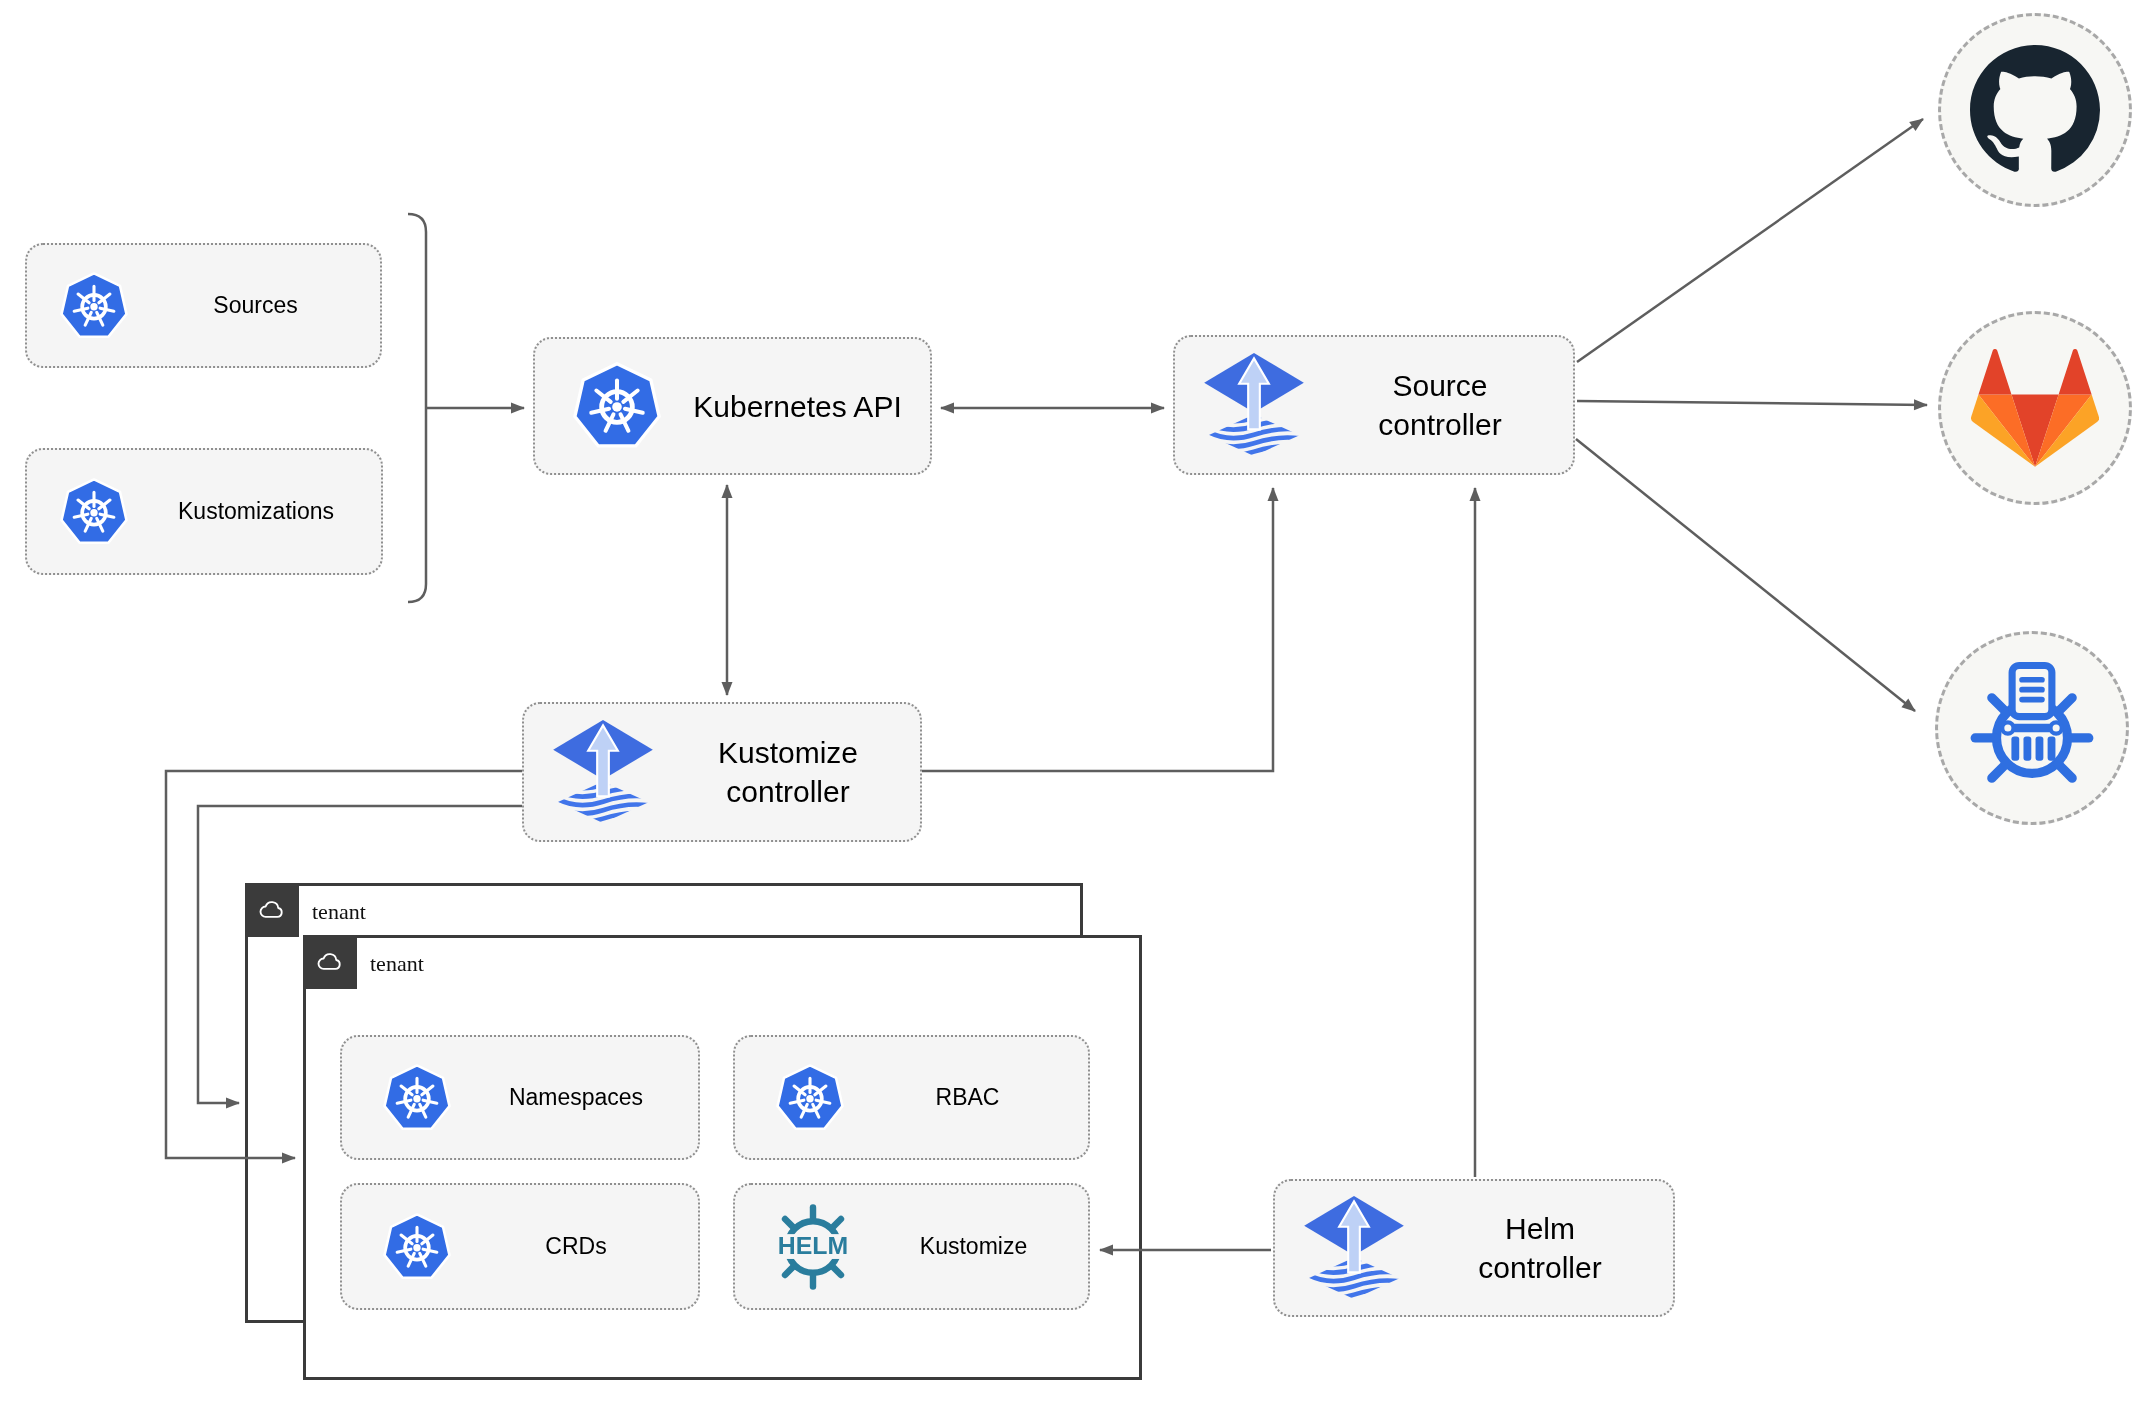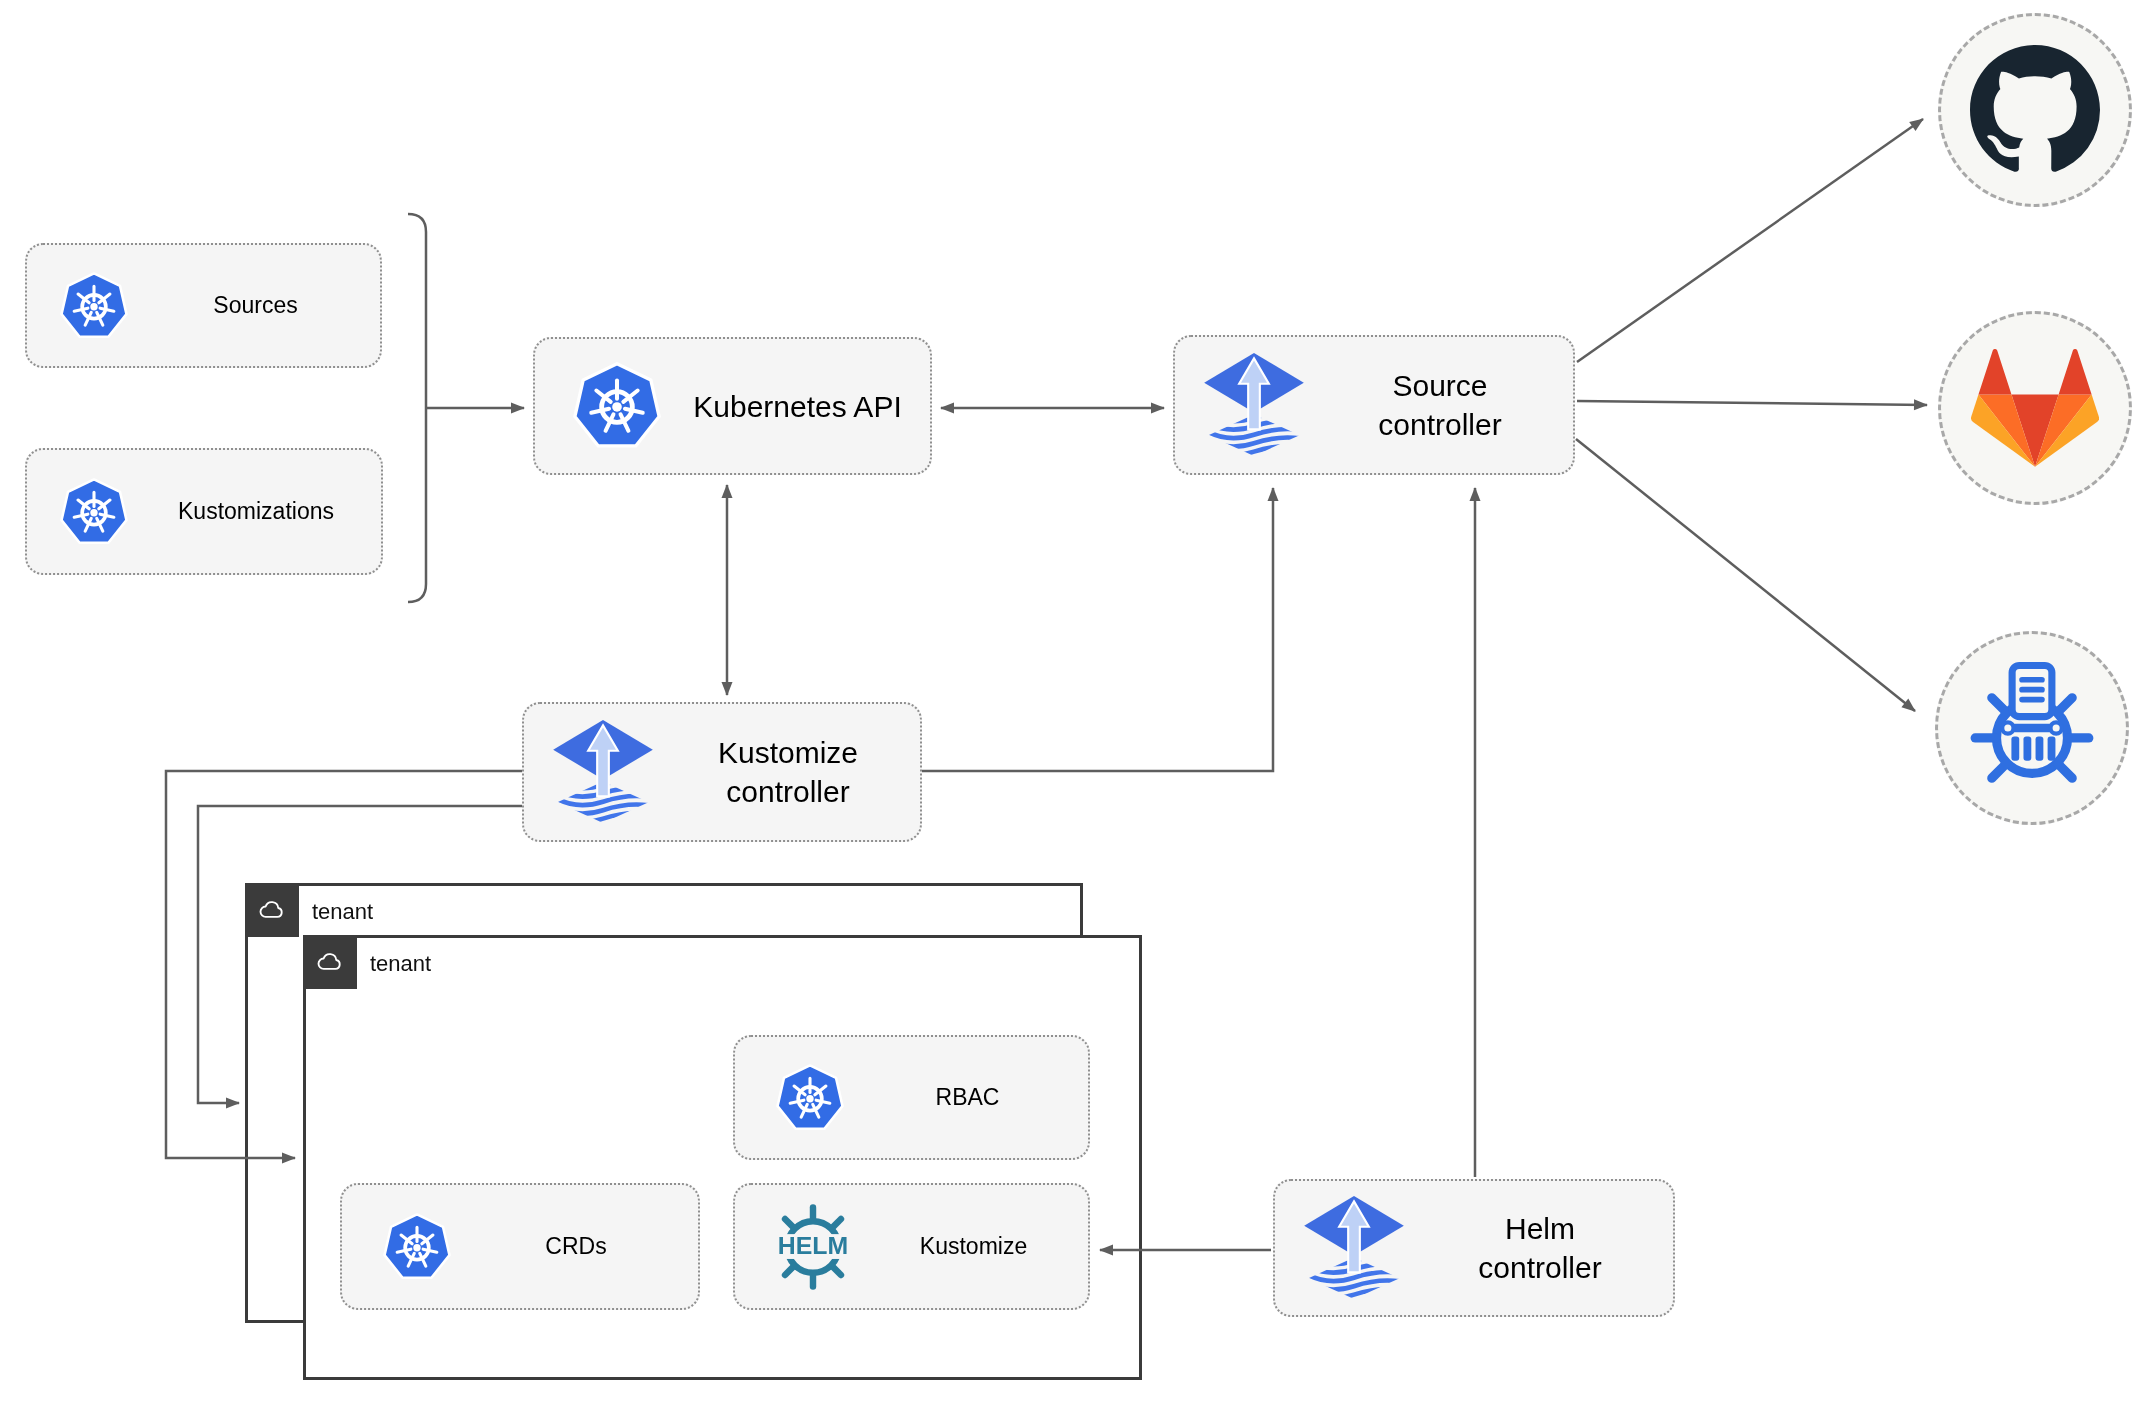--- a/index.html
+++ b/index.html
@@ -6,21 +6,21 @@
   .canvas{position:relative;width:2144px;height:1407px;background:#ffffff;
           font-family:"Liberation Sans","DejaVu Sans",sans-serif;overflow:hidden;}
   .box{position:absolute;background:#f5f5f5;border:2px dotted #8f8f8f;border-radius:18px;
        display:flex;align-items:center;box-sizing:border-box;z-index:3;}
   .box .label{flex:1;text-align:center;font-size:23px;color:#000;line-height:1.3;}
   .box .label.lg{font-size:30px;}
   .icon{display:block;flex:0 0 auto;}
   .tenant{position:absolute;background:#ffffff;border:3px solid #3b3b3b;box-sizing:border-box;z-index:2;}
   .tenant-header{position:absolute;left:-3px;top:-3px;width:54px;height:54px;background:#3b3b3b;
                  display:flex;align-items:center;justify-content:center;}
-  .tenant-label{position:absolute;left:64px;top:13px;font-size:22px;color:#111;}
+  .tenant-label{position:absolute;left:64px;top:13px;font-size:22px;color:#111;font-family:Liberation Serif, serif;}
   .circle{position:absolute;border-radius:50%;background:#f7f7f4;border:3px dashed #a8a8a8;
           display:flex;align-items:center;justify-content:center;box-sizing:border-box;z-index:3;}
   .overlay{position:absolute;left:0;top:0;z-index:6;pointer-events:none;}
 </style>
 </head>
 <body>
 
 <div class="canvas">
 
   <svg width="0" height="0" style="position:absolute" aria-hidden="true">
@@ -112,20 +112,26 @@
     <div class="label lg" style="max-width:190px;margin:8px auto">Kustomize controller</div>
   </div>
 
   <div class="box" style="left:1273px;top:1179px;width:402px;height:138px">
     <svg class="icon" style="width:106px;height:106px;margin-left:26px">
         <use href="#sym-flux"></use>
       </svg>
     <div class="label lg" style="max-width:190px;margin:0 auto">Helm controller</div>
   </div>
 
+  <div class="box" style="left:340px;top:1035px;width:360px;height:125px">
+    <svg class="icon" style="width:74px;height:74px;margin-left:38px">
+        <use href="#sym-k8s"></use>
+      </svg>
+    <div class="label">Namespaces</div>
+  </div>
 
   <div class="box" style="left:733px;top:1035px;width:357px;height:125px">
     <svg class="icon" style="width:74px;height:74px;margin-left:38px">
         <use href="#sym-k8s"></use>
       </svg>
     <div class="label">RBAC</div>
   </div>
 
   <div class="box" style="left:340px;top:1183px;width:360px;height:127px">
     <svg class="icon" style="width:74px;height:74px;margin-left:38px">

